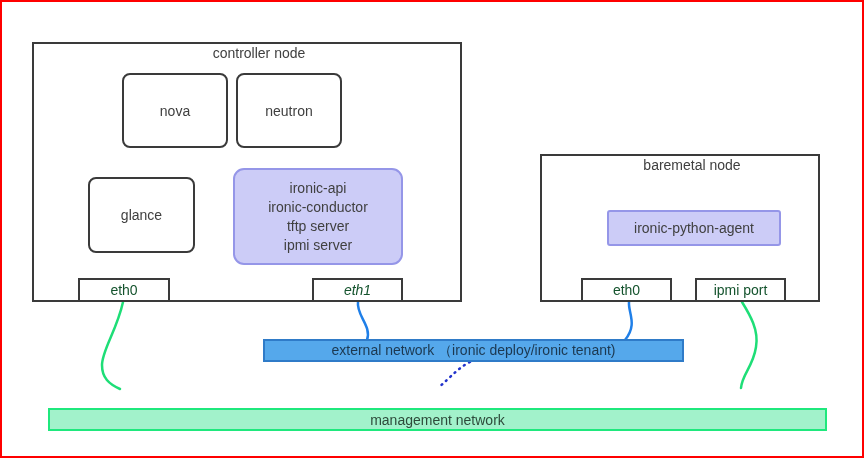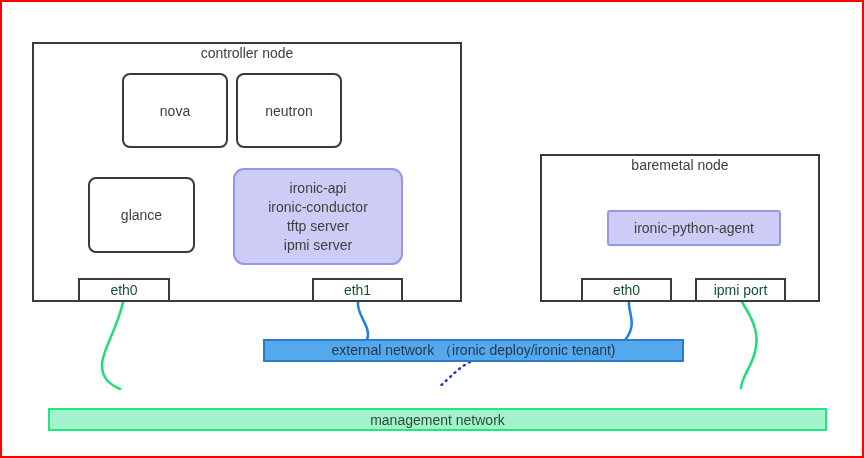--- a/index.html
+++ b/index.html
@@ -7,21 +7,21 @@
     --purple-fill:#ccccf7; --purple-border:#9596e8;
     --blue-fill:#55a8eb; --blue-border:#2f7bc8;
     --green-fill:#a2f2cb; --green-border:#1fe87d;
     --wire-green:#1ede77; --wire-blue:#1f7fe8; --dotted-blue:#2233cc;
   }
   *{box-sizing:border-box;}
   body{margin:0;background:#fff;font-family:"Liberation Sans","DejaVu Sans",sans-serif;}
   .canvas{position:relative;width:864px;height:458px;background:#fff;overflow:hidden;}
   .frame{position:absolute;inset:0;border:2px solid var(--frame);pointer-events:none;z-index:10;}
   .node{position:absolute;border:2px solid var(--node-border);background:#fff;z-index:1;}
-  .node-title{position:absolute;text-align:center;font-size:14px;color:#404040;z-index:2;}
+  .node-title{position:absolute;text-align:center;font-size:14px;color:#404040;z-index:2;margin-left:12px;}
   .inner-box{position:absolute;border:2px solid var(--node-border);border-radius:8px;background:#fff;
              display:flex;align-items:center;justify-content:center;font-size:14px;color:#404040;z-index:2;}
   .purple{background:var(--purple-fill);border-color:var(--purple-border);}
   .svc{flex-direction:column;line-height:19px;border-radius:11px;}
   .sq{border-radius:3px;}
   .port{position:absolute;border:2px solid var(--node-border);background:#fff;
         display:flex;align-items:center;justify-content:center;font-size:14px;color:#14532d;z-index:3;}
   .bar{position:absolute;display:flex;align-items:center;justify-content:center;font-size:14px;z-index:3;}
   .bar-external{background:var(--blue-fill);border:2px solid var(--blue-border);color:#1c3850;}
   .bar-management{background:var(--green-fill);border:2px solid var(--green-border);color:#2d4a3a;}
@@ -61,21 +61,21 @@
   <div class="inner-box purple svc" style="left:233px;top:168px;width:170px;height:97px;">
     <div>ironic-api</div>
     <div>ironic-conductor</div>
     <div>tftp server</div>
     <div>ipmi server</div>
   </div>
 
   <div class="port" style="left:78px;top:278px;width:92px;height:24px;">
     <span>eth0</span>
   </div>
-  <div class="port" style="left:312px;top:278px;width:91px;height:24px;">
+  <div class="port" style="left:312px;top:278px;width:91px;height:24px;font-style:italic;">
     <span>eth1</span>
   </div>
 
   <div class="node" style="left:540px;top:154px;width:280px;height:148px;"></div>
   <div class="node-title" style="left:540px;top:157px;width:280px;">baremetal node</div>
 
   <div class="inner-box purple sq" style="left:607px;top:210px;width:174px;height:36px;">
     <span>ironic-python-agent</span>
   </div>
 

